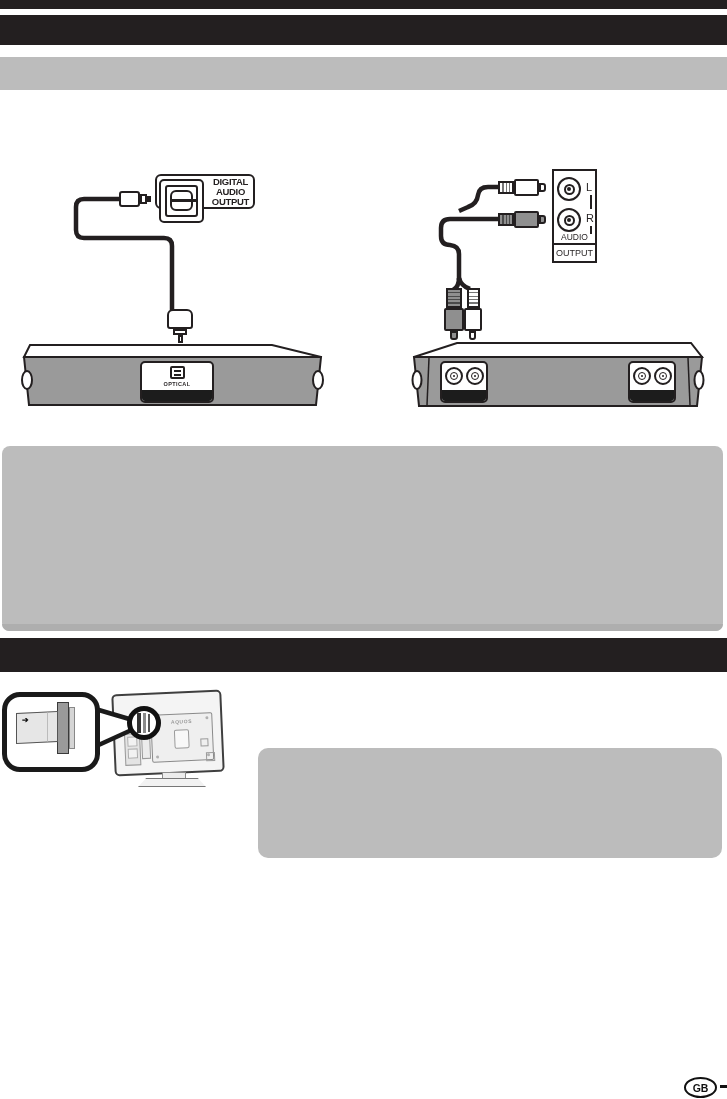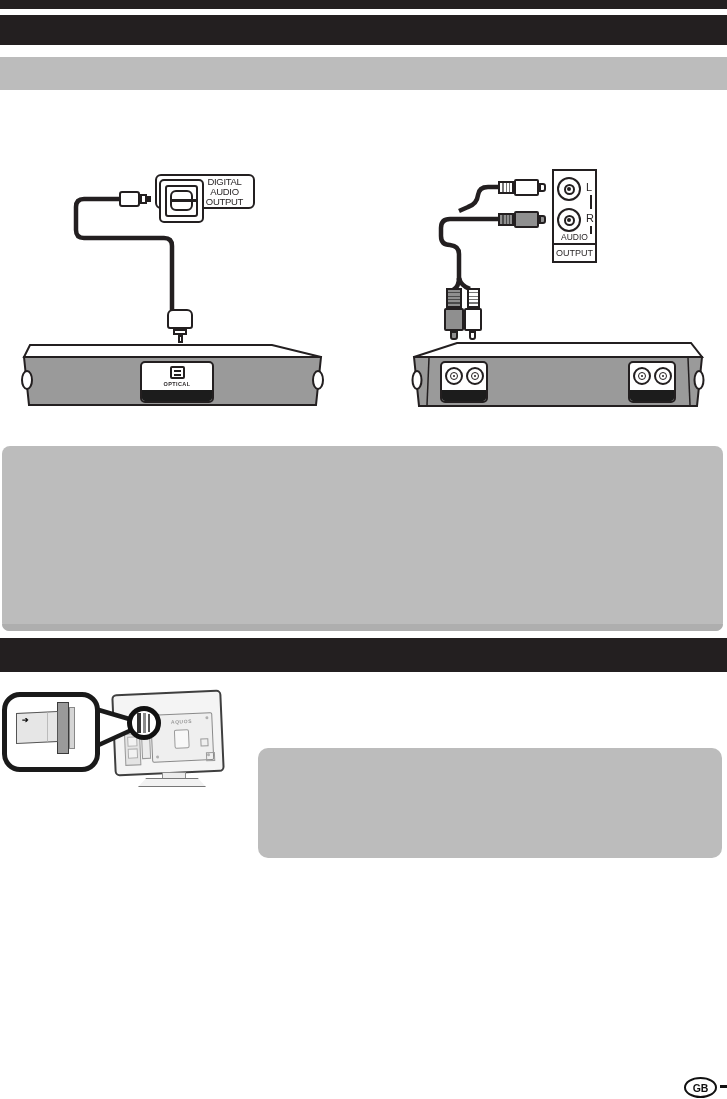--- a/index.html
+++ b/index.html
@@ -26,22 +26,22 @@
   .devfront{fill:#9a9a9a;stroke:#231f20;stroke-width:2;}
   .notch{fill:#ffffff;stroke:#231f20;stroke-width:2;}
   .devline{stroke:#231f20;stroke-width:1.5;}
 
   
   .dp-panel{left:155px;top:174px;width:100px;height:35px;border-radius:6px;}
   .dp-port-outer{left:159px;top:179px;width:45px;height:44px;border-radius:5px;}
   .dp-port-inner{left:165px;top:185px;width:33px;height:32px;border-radius:3px;}
   .dp-glyph{left:170px;top:190px;width:23px;height:21px;border-radius:6px;}
   .dp-glyph-bar{left:170px;top:199px;width:27px;height:3px;background:#231f20;}
-  .dp-text{left:199px;top:177px;width:51px;text-align:center;font-size:9.5px;line-height:10px;
-           font-weight:normal;letter-spacing:-0.3px;}
+  .dp-text{left:205px;top:177px;width:51px;text-align:center;font-size:9.5px;line-height:10px;
+           font-weight:bold;letter-spacing:-0.3px;}
 
   .op-plug-body{left:119px;top:191px;width:21px;height:16px;border-radius:3px;}
   .op-plug-nose{left:140px;top:194px;width:7px;height:10px;}
   .op-plug-tip{left:147px;top:196px;width:4px;height:6px;}
   .op-plug2-body{left:167px;top:309px;width:26px;height:20px;border-radius:6px 6px 3px 3px;}
   .op-plug2-collar{left:173px;top:329px;width:14px;height:6px;}
   .op-plug2-pin{left:178px;top:335px;width:5px;height:8px;}
 
   .ld-panel{left:140px;top:361px;width:74px;height:42px;border-radius:5px;
             display:flex;flex-direction:column;align-items:center;}

